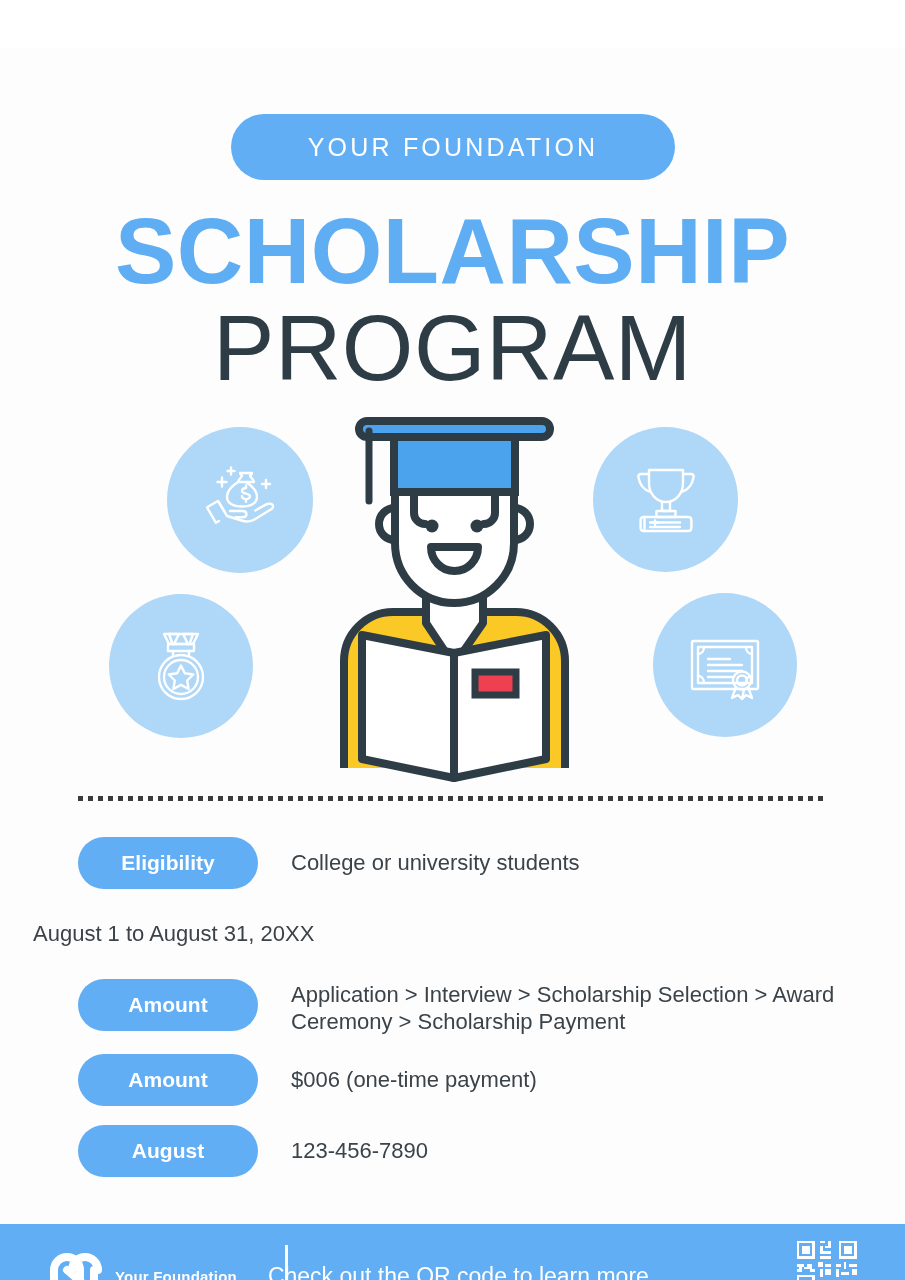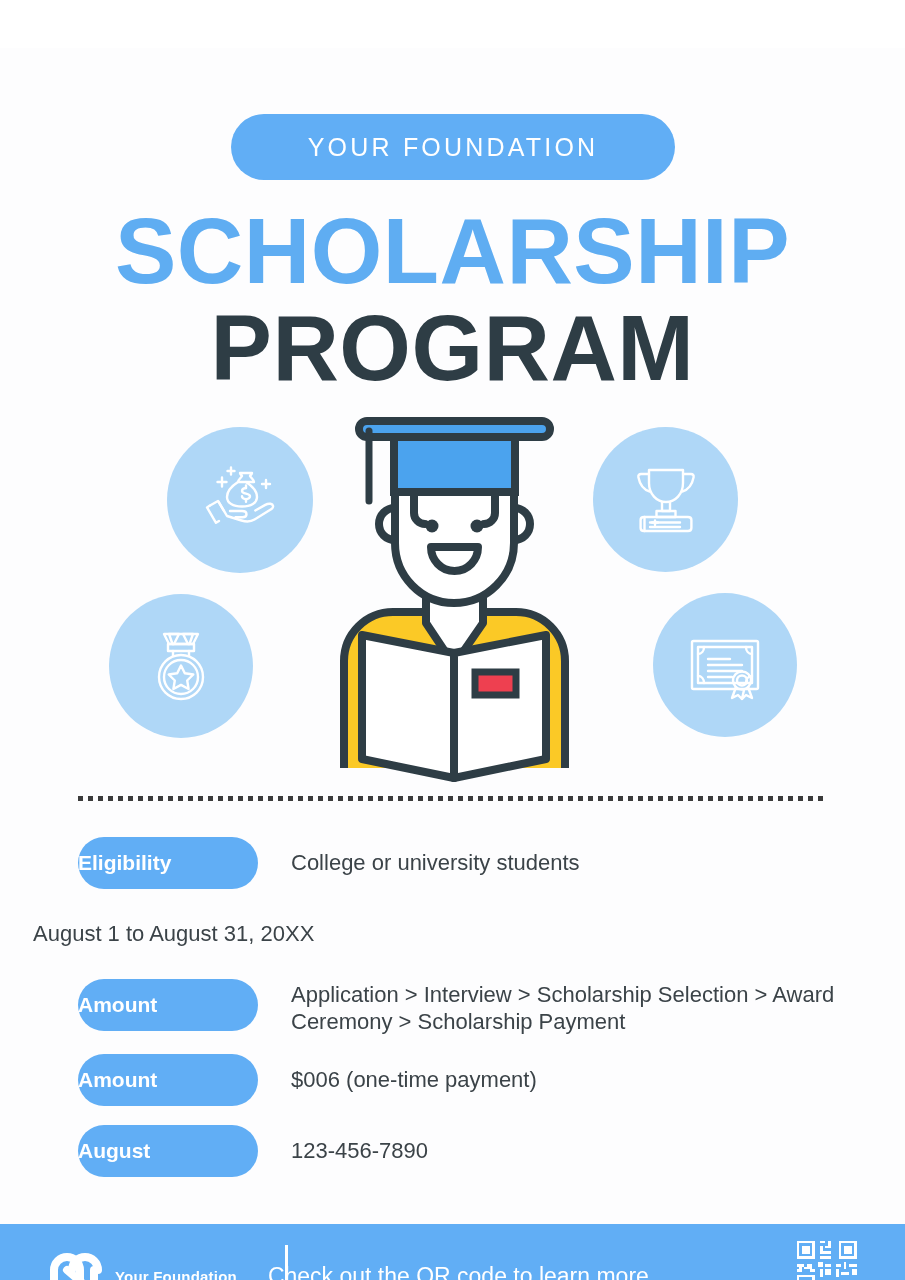--- a/index.html
+++ b/index.html
@@ -53,21 +53,21 @@
     letter-spacing: 0.5px;
   }
   .headline-2 {
     position: absolute;
     left: 0;
     top: 252px;
     width: 905px;
     text-align: center;
     font-size: 92px;
     line-height: 96px;
-    font-weight: 700;
+    font-weight: 400;
     color: #2E3D45;
     letter-spacing: 0.5px;
   }
 
   
   .stage {
     position: absolute;
     left: 0;
     top: 360px;
     width: 905px;
@@ -122,20 +122,21 @@
   }
   .row-pill {
     flex: 0 0 auto;
     margin-left: 78px;
     width: 180px;
     height: 52px;
     border-radius: 26px;
     background: #61AEF5;
     display: flex;
     align-items: center;
+    justify-content: center;
   }
   .row-pill-text {
     color: #ffffff;
     font-size: 21px;
     font-weight: 700;
   }
   .row-value {
     flex: 1 1 auto;
     margin-left: 33px;
     padding-right: 64px;

